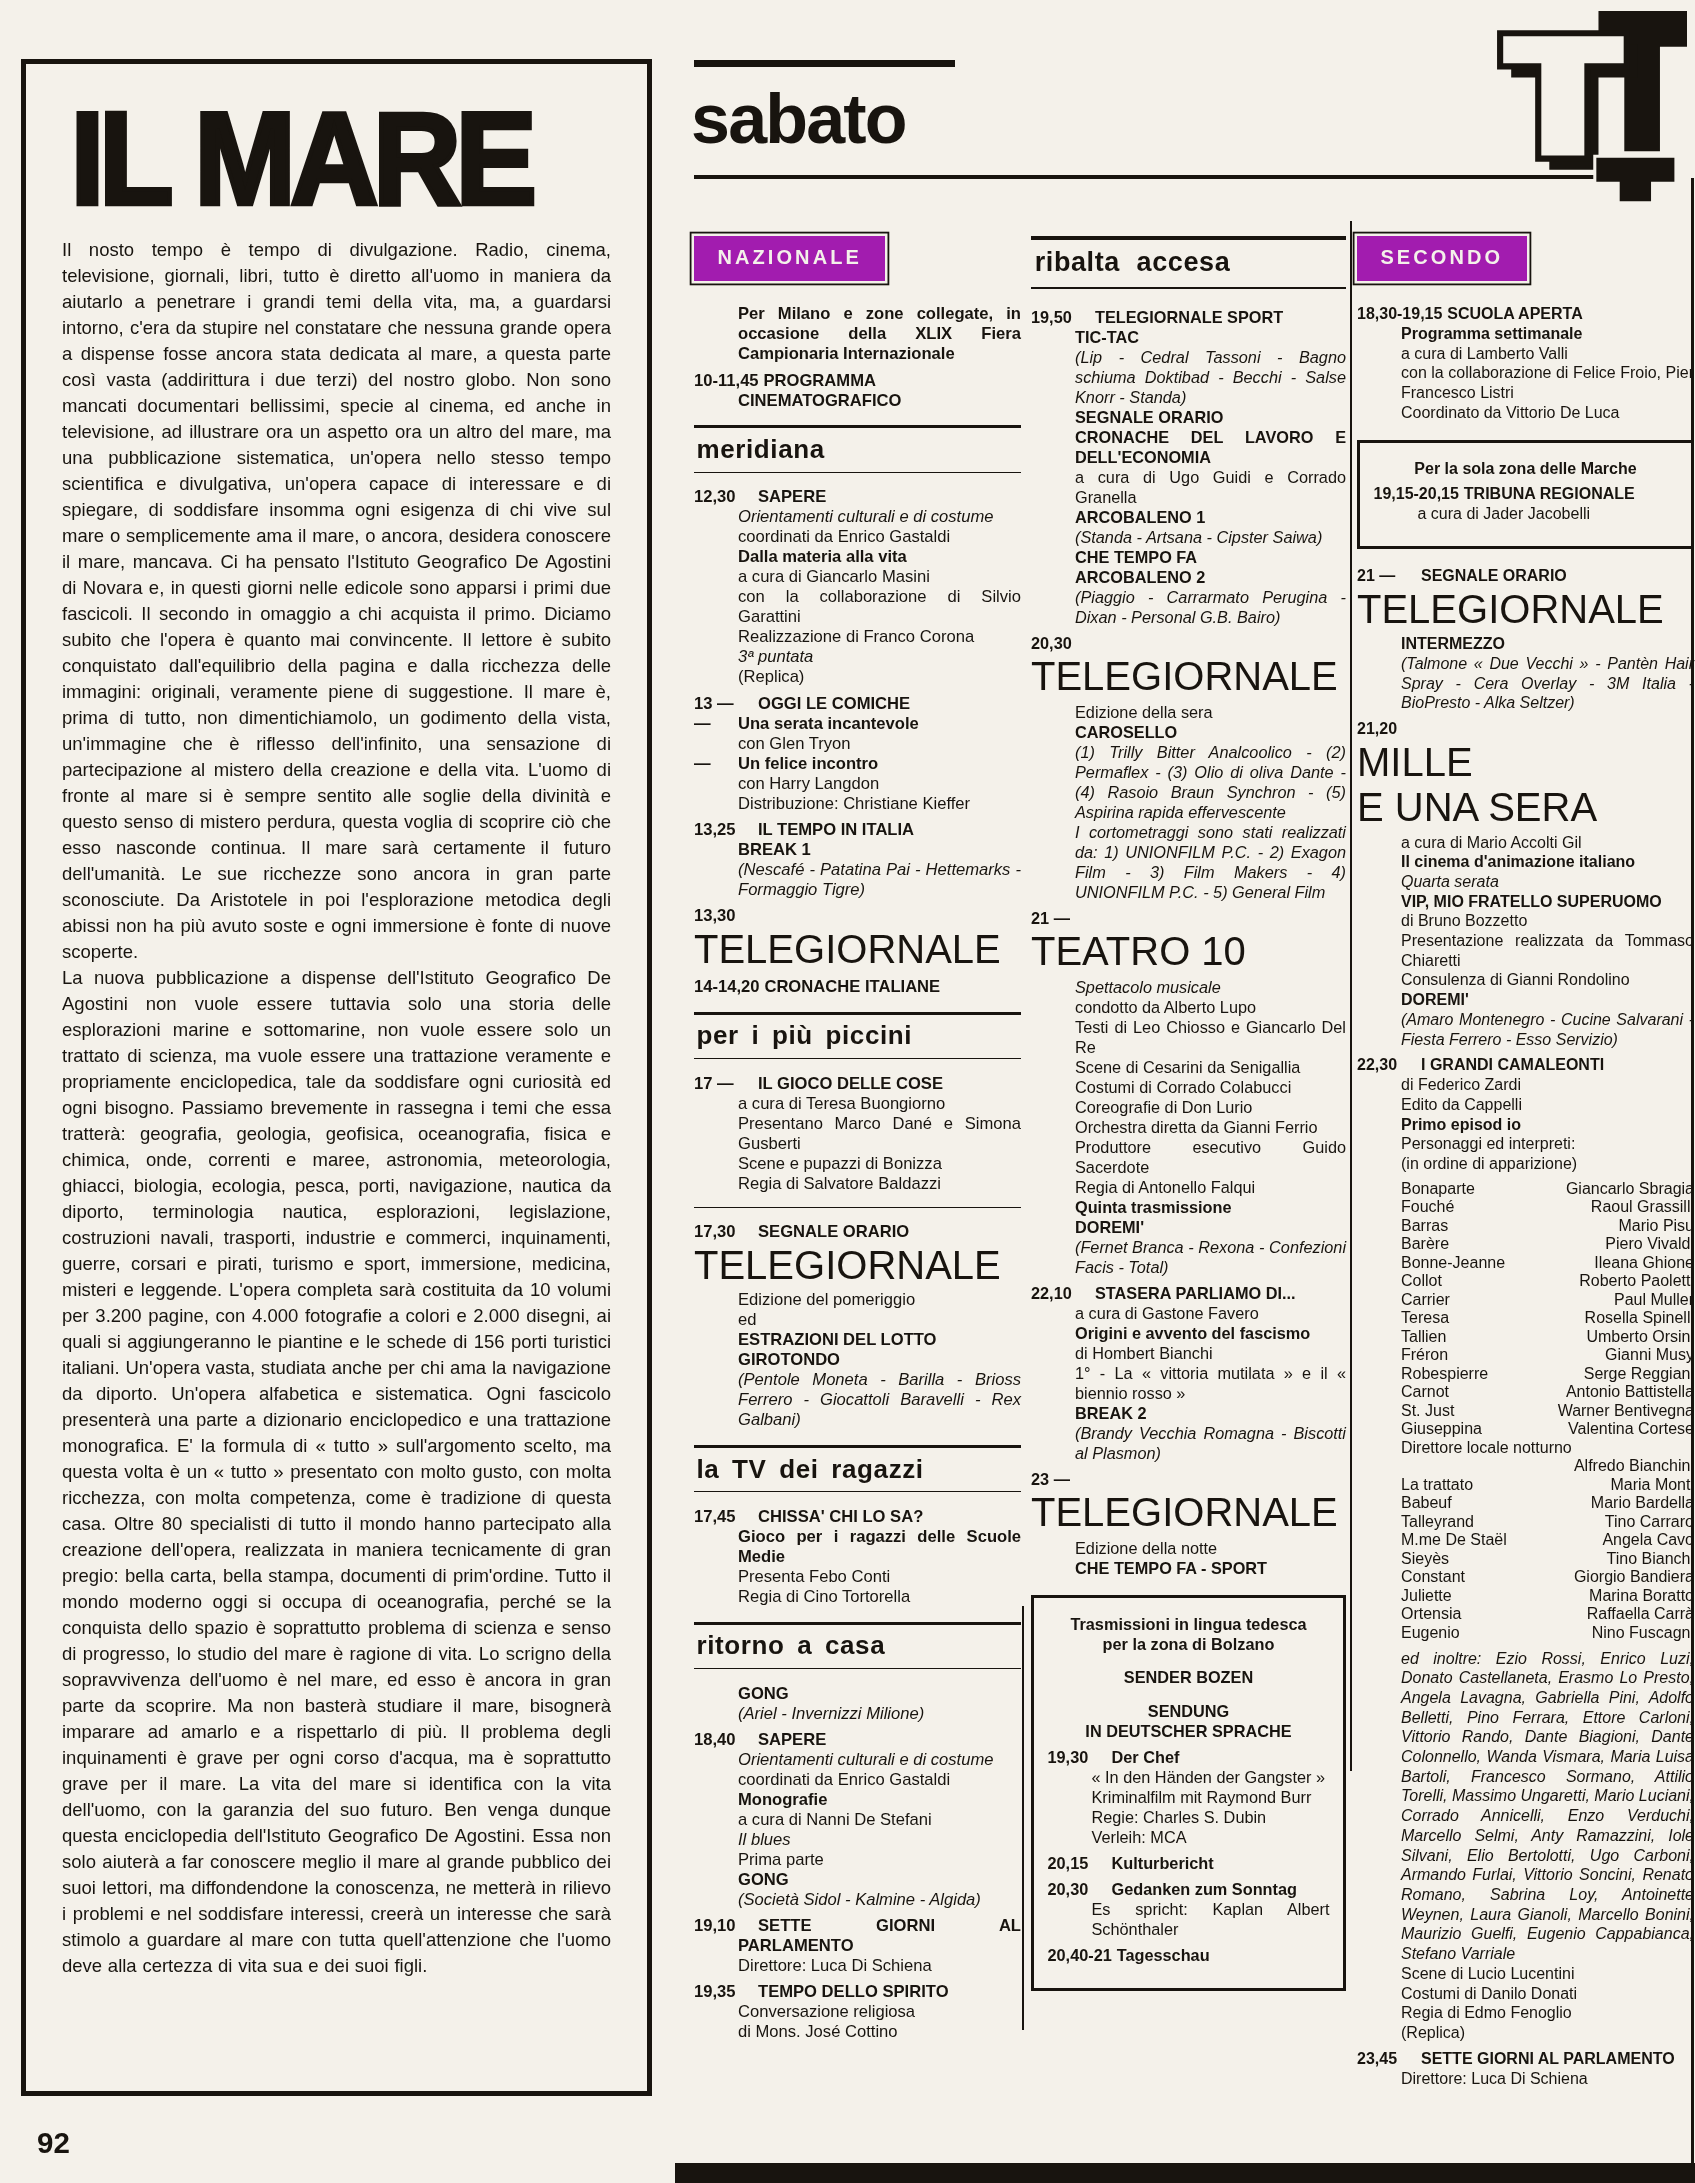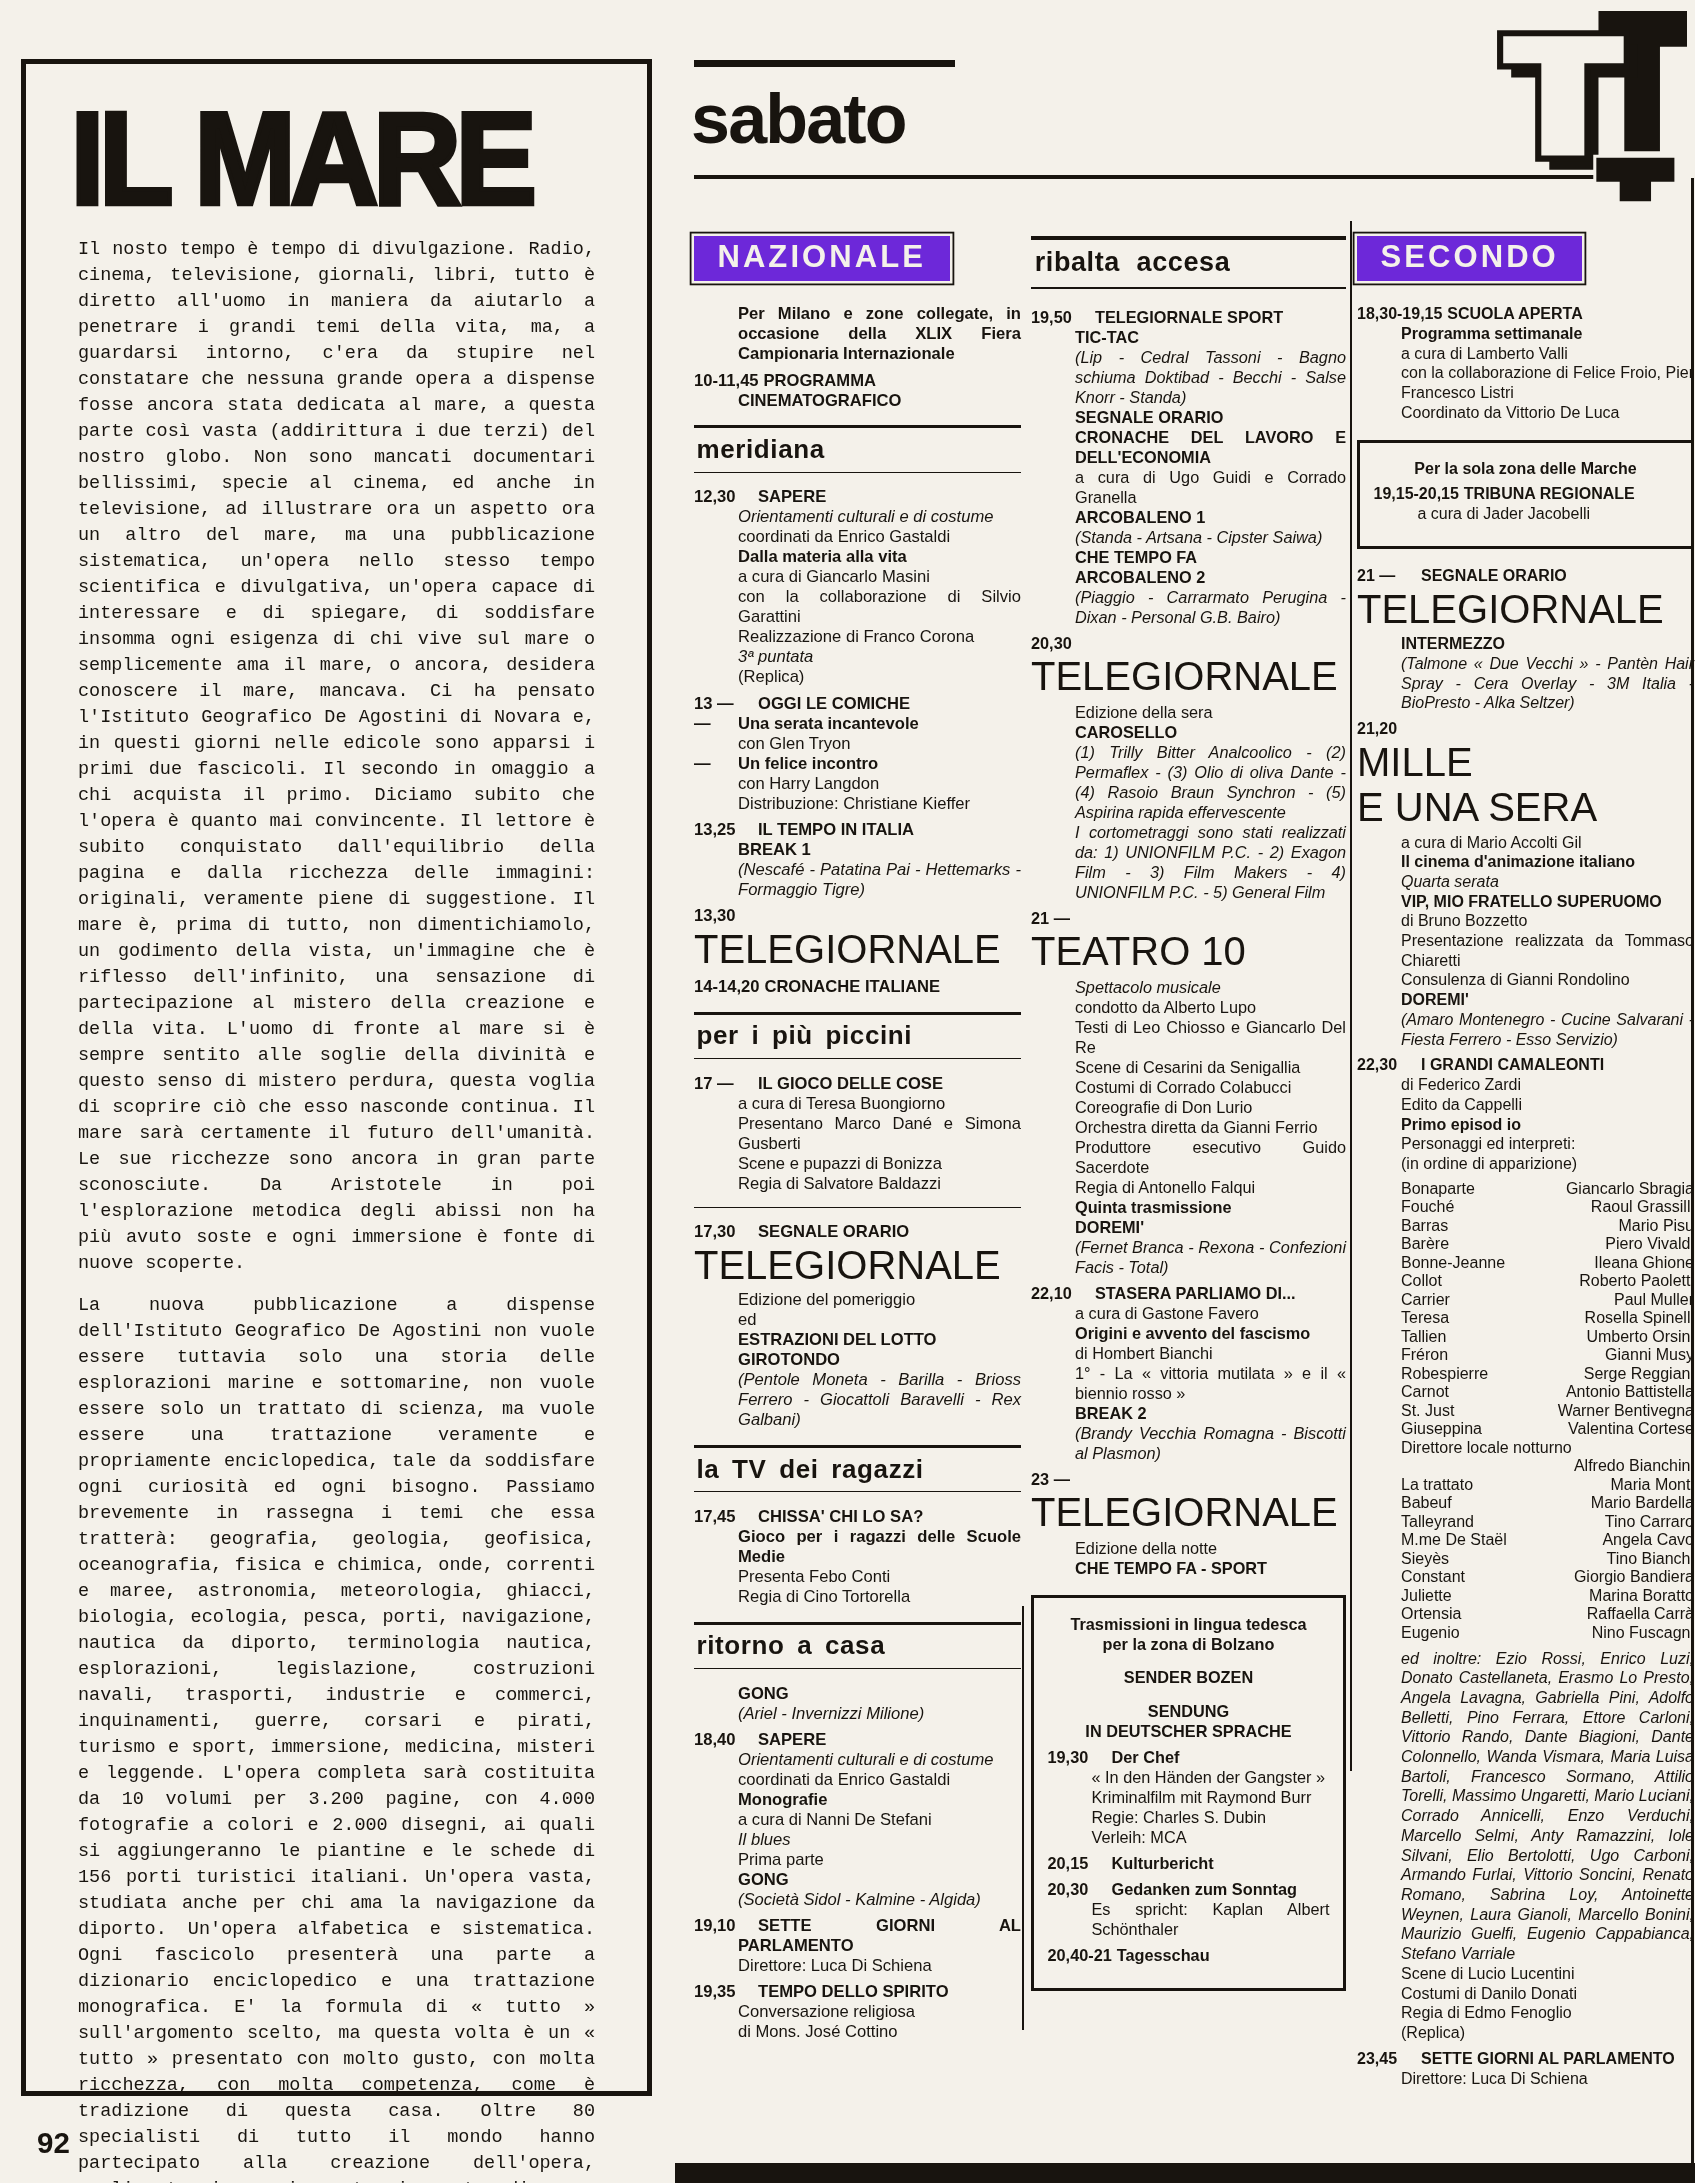--- a/index.html
+++ b/index.html
@@ -9,36 +9,36 @@
         font-family:"Liberation Sans",sans-serif;overflow:hidden;}
 
   
   .article-box{position:absolute;left:21px;top:59px;width:631px;height:2037px;
                border:5.5px solid #18140f;padding:12px 36px;background:#f4f1ea;}
   .article-title{font-size:122px;line-height:110px;font-weight:bold;letter-spacing:-5.5px;
                  margin:23.4px 0 0 8.6px;-webkit-text-stroke:4.3px #18140f;
                  transform:scaleY(1.08);transform-origin:top left;white-space:nowrap;}
   .article-subtitle{margin:79px 0 0 14.8px;font-size:46px;line-height:60px;font-weight:400;letter-spacing:-0.6px;}
   .article-body{margin-top:28px;font-size:18.5px;line-height:26px;text-align:justify;word-spacing:0.6px;}
-  .article-body p{margin:16px;font-family:Liberation Mono, monospace;}
+  .article-body p{margin:0;}
 
   
   .rule-short{position:absolute;left:694px;top:60px;width:261px;height:6.8px;background:#18140f;}
   .day-title{position:absolute;left:691px;top:79px;font-size:70px;font-weight:bold;letter-spacing:-1.8px;}
   .rule-long{position:absolute;left:694px;top:175px;width:955px;height:4.3px;background:#18140f;}
   .tv-logo{position:absolute;left:1478px;top:11px;width:209px;height:192px;}
 
   
   .col{position:absolute;top:236px;font-size:16.6px;line-height:20px;}
   #col-0{left:694px;width:327px;}
   #col-1{left:1031px;width:315px;font-size:16.3px;line-height:20px;}
   #col-2{left:1357px;width:337px;font-size:16px;line-height:19.7px;}
 
-  .col-title-box{display:inline-block;background:#6d28d9;color:#f4f1ea;font-weight:bold;
-                 font-size:31px;line-height:28px;padding:7.4px 23.4px 9.8px;letter-spacing:3.1px;
+  .col-title-box{display:inline-block;background:#a21caf;color:#f4f1ea;font-weight:bold;
+                 font-size:20px;line-height:28px;padding:7.4px 23.4px 9.8px;letter-spacing:3.1px;
                  margin-bottom:17px;box-shadow:0 0 0 2.5px #f4f1ea,0 0 0 4.3px #18140f;}
   .col-title-rules{font-weight:bold;font-size:27px;line-height:27px;padding:8.6px 3.7px 11px;
                    border-top:4.3px solid #18140f;border-bottom:2.5px solid #18140f;
                    margin-bottom:18.5px;letter-spacing:0.6px;word-spacing:8.6px;}
 
   .section-head{font-weight:bold;font-size:26px;line-height:26px;border-top:3.7px solid #18140f;
                 border-bottom:1.8px solid #18140f;padding:7.4px 2.5px 9.8px;margin:14.8px 0;
                 letter-spacing:0.6px;word-spacing:4.9px;}
   .divider{border-top:1.8px solid #18140f;margin:13.5px 0;}
 

